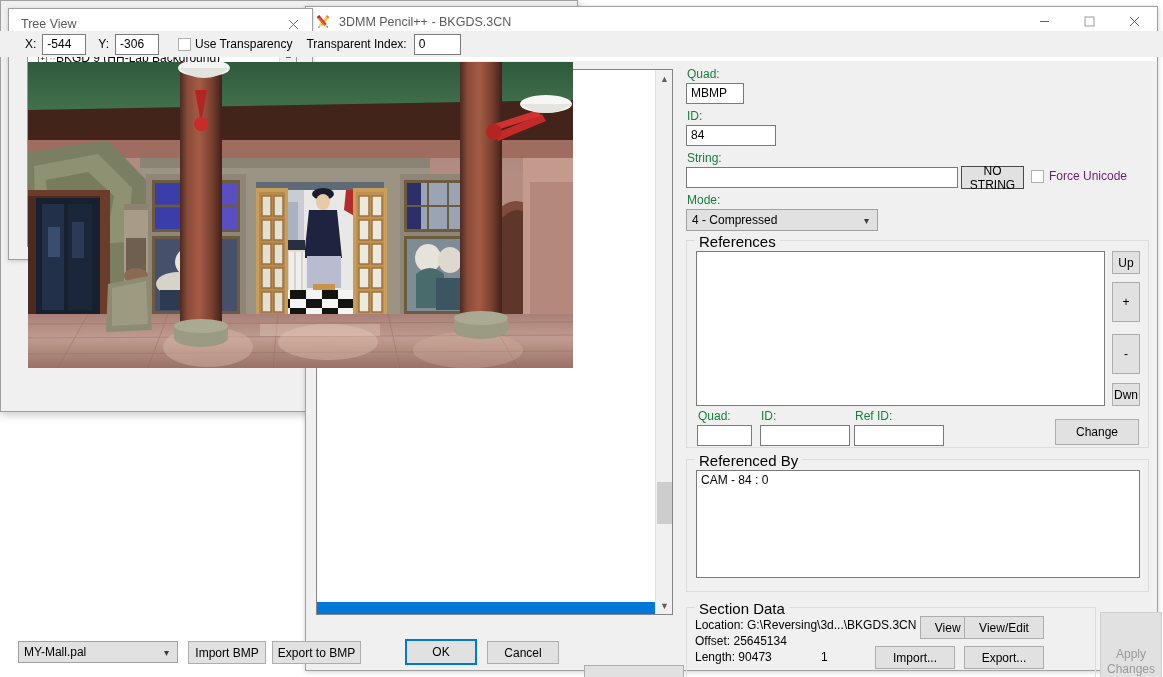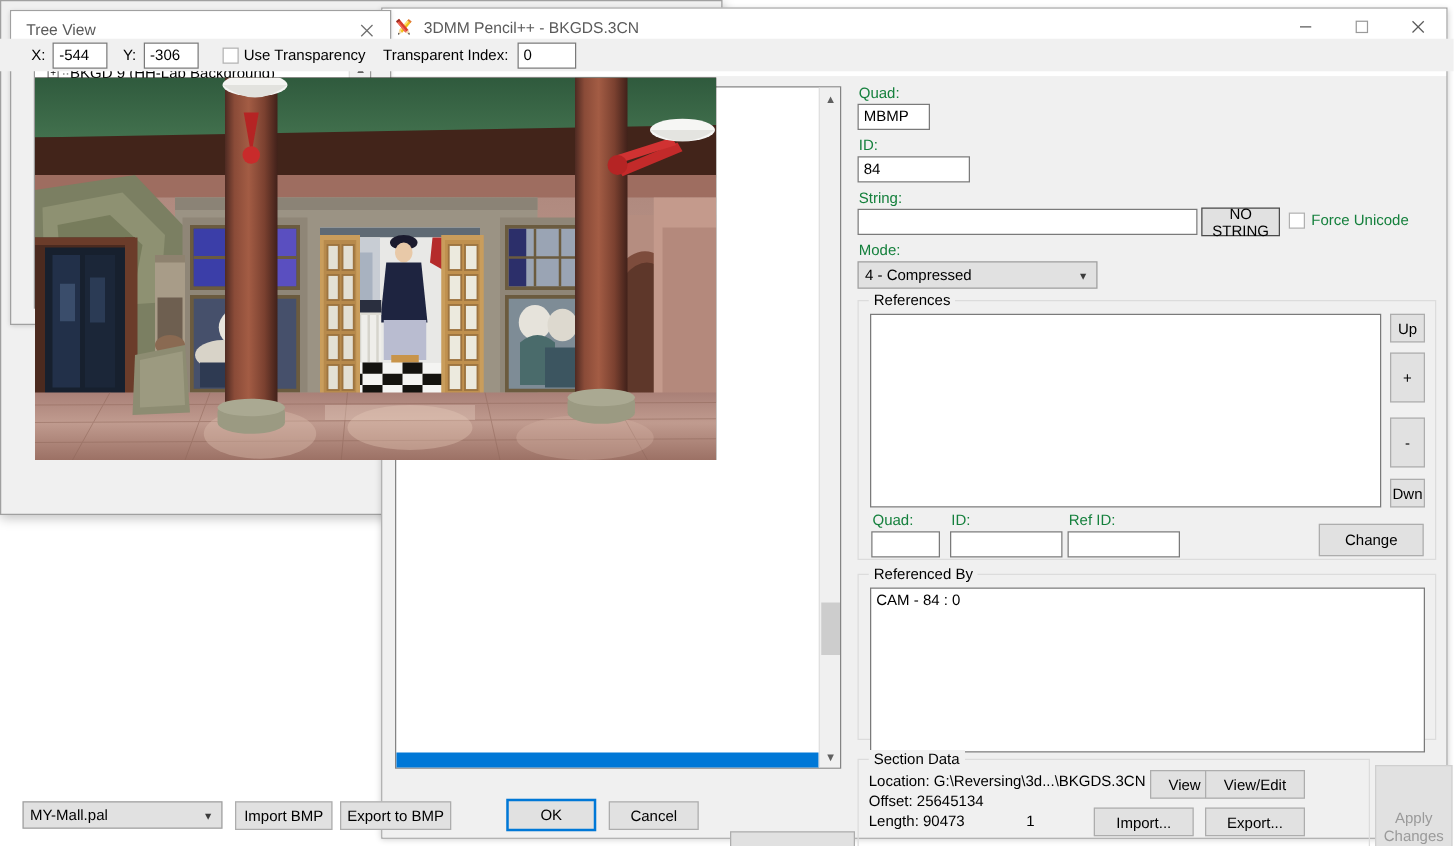--- a/index.html
+++ b/index.html
@@ -97,21 +97,21 @@
   .btn { border:1px solid #adadad; background:#e1e1e1; font-size:12px;
          display:flex; align-items:center; justify-content:center; color:#000;
          font-family:"Liberation Sans", sans-serif; text-align:center; }
   .btn.disabled { color:#9a9a9a; background:#e1e1e1; border-color:#cfcfcf;justify-content:flex-end; }
   .combo { border:1px solid #a0a0a0; background:#e1e1e1; height:22px;
            display:flex; align-items:center; font-size:12px; padding-left:5px;
            position:relative; color:#000; }
   .combo .carat { position:absolute; right:8px; top:5px; color:#3b3b3b; font-size:10px;}
   .group { position:absolute; border:1px solid #dcdcdc; }
   .glabel { position:absolute; top:-8px; left:8px; background:#f0f0f0;
-            padding:0 4px; font-size:12px; color:#000; }
+            padding:0 4px; font-size:15px; color:#000; }
   .listwhite { background:#fff; border:1px solid #7a7a7a; overflow:hidden;
                font-size:12px; padding:2px 4px; }
   .cbx { width:13px; height:13px; border:1px solid #b0b0b0; background:#fff;
          display:inline-block; vertical-align:middle; flex:0 0 auto; }
 
   
   #mbmpdlg { left: 12px; top: 255px; width: 578px; height: 412px;
              background:#f0f0f0; border:1px solid #a0a0a0;
              box-shadow: 0 2px 9px rgba(0,0,0,.25); }
   #mbmpdlg .titlebar { height:31px; padding-left:13px; background:#ffffff; }
@@ -218,21 +218,21 @@
         <div class="tin" style="position:absolute;left:2px;top:16px;width:58px;">MBMP</div>
 
         <div class="flabel" style="position:absolute;left:2px;top:42px;">ID:</div>
         <div class="tin" style="position:absolute;left:2px;top:58px;width:90px;">84</div>
 
         <div class="flabel" style="position:absolute;left:2px;top:84px;">String:</div>
         <div class="tin" style="position:absolute;left:2px;top:100px;width:272px;"></div>
         <div class="btn" style="position:absolute;left:277px;top:99px;width:63px;height:23px;border:1px solid #4a4a4a;background:#e1e1e1;">NO STRING</div>
         <div style="position:absolute;left:347px;top:102px;display:flex;align-items:center;">
           <span class="cbx"></span>
-          <span style="margin-left:5px;color:#15803d;font-size:12px;">Force Unicode</span>
+          <span style="margin-left:5px;color:#701a75;font-size:12px;">Force Unicode</span>
         </div>
 
         <div class="flabel" style="position:absolute;left:2px;top:126px;">Mode:</div>
         <div class="combo" style="position:absolute;left:2px;top:142px;width:192px;">
           <span>4 - Compressed</span>
           <span class="carat">▾</span>
         </div>
 
         <div class="group" style="left:2px;top:173px;width:463px;height:208px;">
           <span class="glabel">References</span>
@@ -249,21 +249,21 @@
           <div class="tin" style="position:absolute;left:73px;top:184px;width:90px;"></div>
 
           <div class="flabel" style="position:absolute;left:167px;top:168px;">Ref ID:</div>
           <div class="tin" style="position:absolute;left:167px;top:184px;width:90px;"></div>
 
           <div class="btn" style="position:absolute;left:368px;top:178px;width:84px;height:26px;">Change</div>
         </div>
 
         <div class="group" style="left:2px;top:392px;width:463px;height:133px;">
           <span class="glabel">Referenced By</span>
-          <div class="listwhite" style="position:absolute;left:9px;top:10px;width:444px;height:132px;">
+          <div class="listwhite" style="position:absolute;left:9px;top:10px;width:444px;height:108px;">
             <div class="lrow" style="height:15px;line-height:15px;">CAM  - 84 : 0</div>
           </div>
         </div>
 
         <div class="group" style="left:2px;top:540px;width:410px;height:78px;">
           <span class="glabel">Section Data</span>
           <div style="position:absolute;left:8px;top:10px;font-size:12px;white-space:nowrap;">Location: G:\Reversing\3d...\BKGDS.3CN</div>
           <div style="position:absolute;left:8px;top:26px;font-size:12px;">Offset: 25645134</div>
           <div style="position:absolute;left:8px;top:42px;font-size:12px;">Length: 90473</div>
           <div style="position:absolute;left:134px;top:42px;font-size:12px;">1</div>

